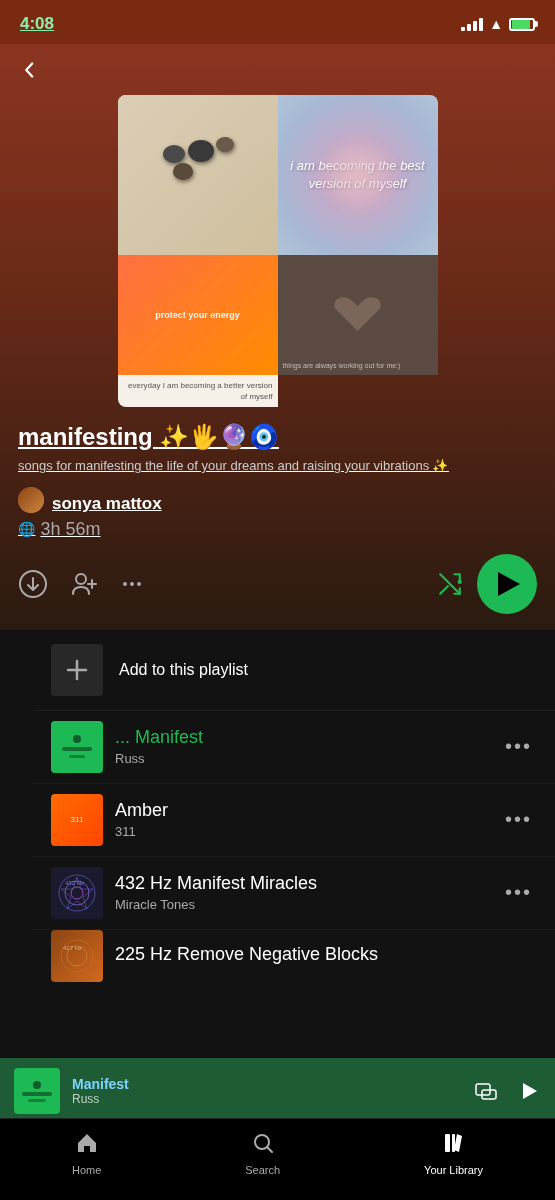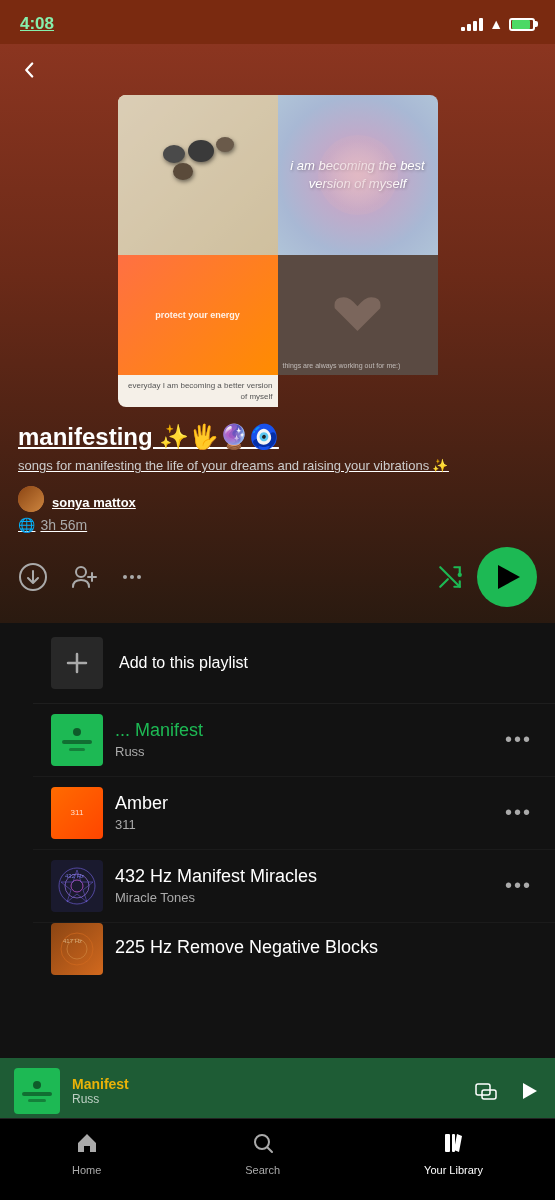--- a/index.html
+++ b/index.html
@@ -156,34 +156,34 @@
       gap: 8px;
       margin-bottom: 5px;
     }
     .owner-avatar {
       width: 26px; height: 26px;
       border-radius: 50%;
       background: linear-gradient(135deg, #a0522d, #cd853f);
       overflow: hidden;
     }
     .owner-name {
-      font-size: 13px;
+      font-size: 17px;
       font-weight: 600;
       color: #fff;
       margin-top: 8px;
     }
     .playlist-meta {
       display: flex;
       align-items: center;
       gap: 5px;
       margin-bottom: 14px;
     }
     .globe-icon { font-size: 14px; color: #aaa; }
     .playlist-duration {
-      font-size: 14px;
+      font-size: 18px;
       color: #aaa;
     }
 
     
     .controls-row {
       display: flex;
       align-items: center;
       justify-content: space-between;
       padding: 0 18px 16px;
     }
@@ -325,21 +325,21 @@
       flex-direction: column;
       gap: 3px;
       flex-shrink: 0;
     }
     .np-info {
       flex: 1;
     }
     .np-title {
       font-size: 14px;
       font-weight: 600;
-      color: #eab308;
+      color: #7dd3fc;
     }
     .np-artist {
       font-size: 12px;
       color: rgba(255,255,255,0.7);
     }
     .np-controls {
       display: flex;
       align-items: center;
       gap: 16px;
     }

